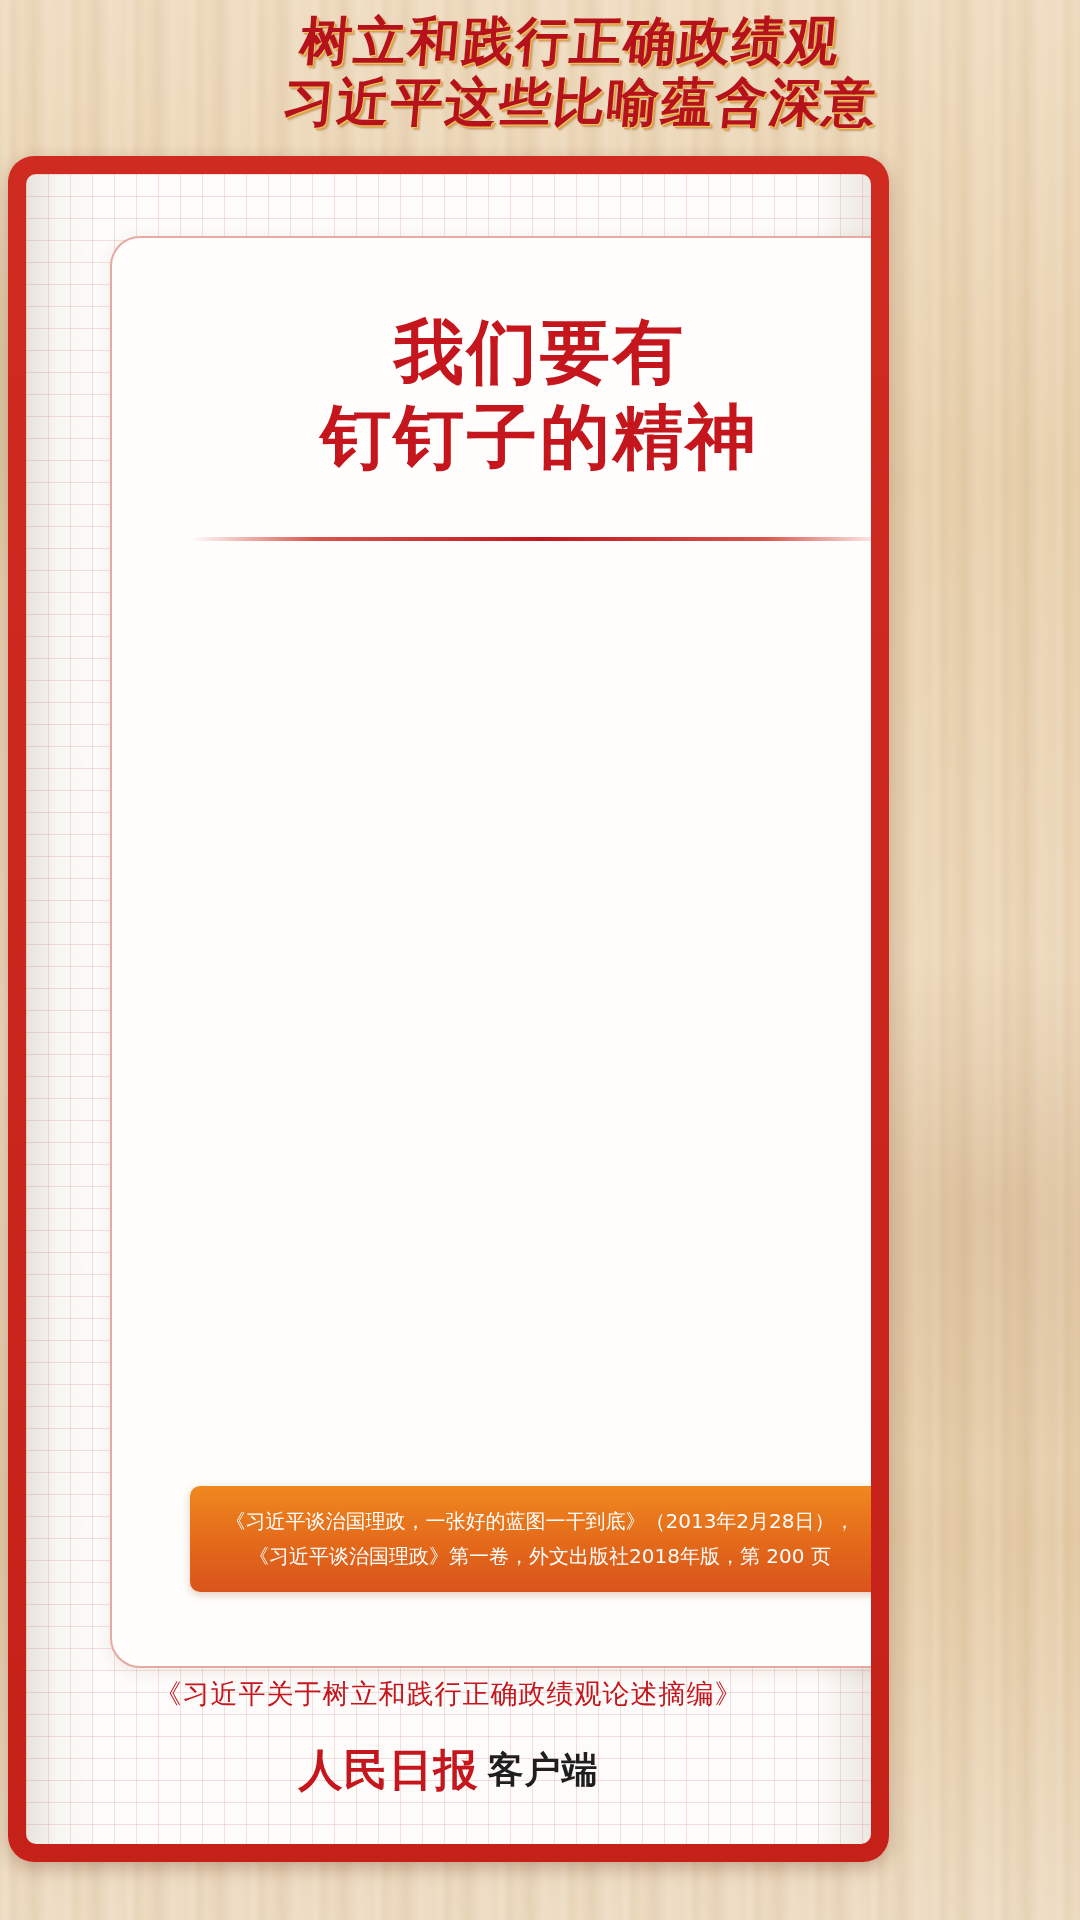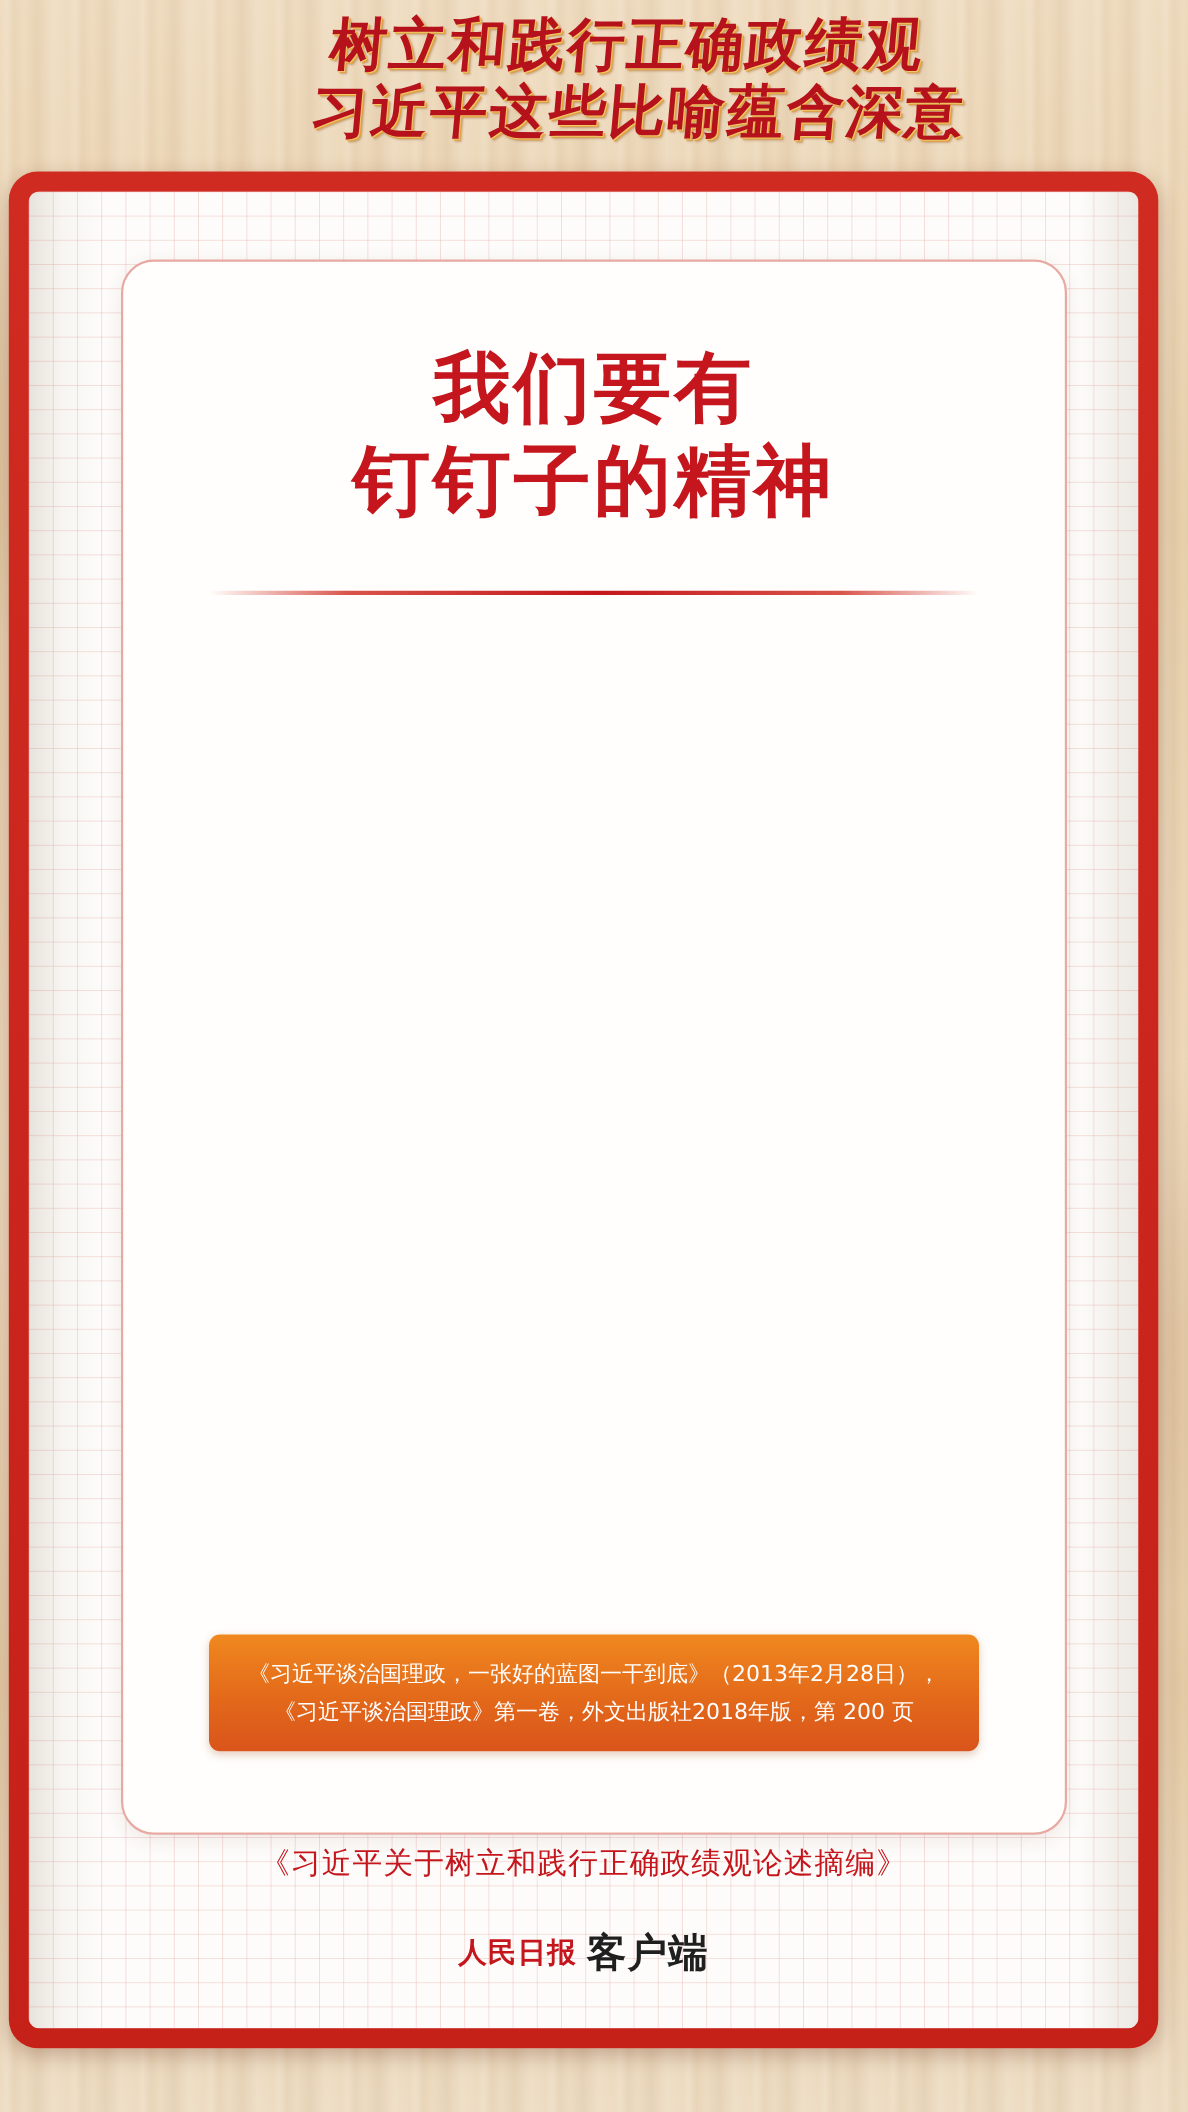--- a/index.html
+++ b/index.html
@@ -59,21 +59,21 @@
     transform: skewX(-5deg);
   }
   .header-line.l1 { font-size: 52px; padding-left: 60px; }
   .header-line.l2 { font-size: 52px; padding-left: 80px; margin-top: 6px; }
 
   
   .red-frame {
     position: absolute;
     left: 8px;
     top: 156px;
-    width: 1045px;
+    width: 881px;
     height: 1706px;
     background: linear-gradient(180deg, #cf2b21 0%, #c62119 100%);
     border-radius: 26px;
     box-shadow: 0 6px 18px rgba(90,30,10,0.28);
     padding: 18px;
     box-sizing: border-box;
   }
   
   .grid-paper {
     position: relative;
@@ -190,21 +190,21 @@
     width: 100%;
     text-align: center;
     z-index: 3;
     white-space: nowrap;
   }
   .logo-red {
     display: inline-block;
     color: #c4161c;
     font-family: Liberation Mono, monospace;
     font-weight: bold;
-    font-size: 26px;
+    font-size: 44px;
     letter-spacing: 1px;
     vertical-align: middle;
   }
   .logo-dark {
     display: inline-block;
     color: #1f1f1f;
     font-family: "DejaVu Sans", sans-serif;
     font-weight: bold;
     font-size: 36px;
     letter-spacing: 1px;

